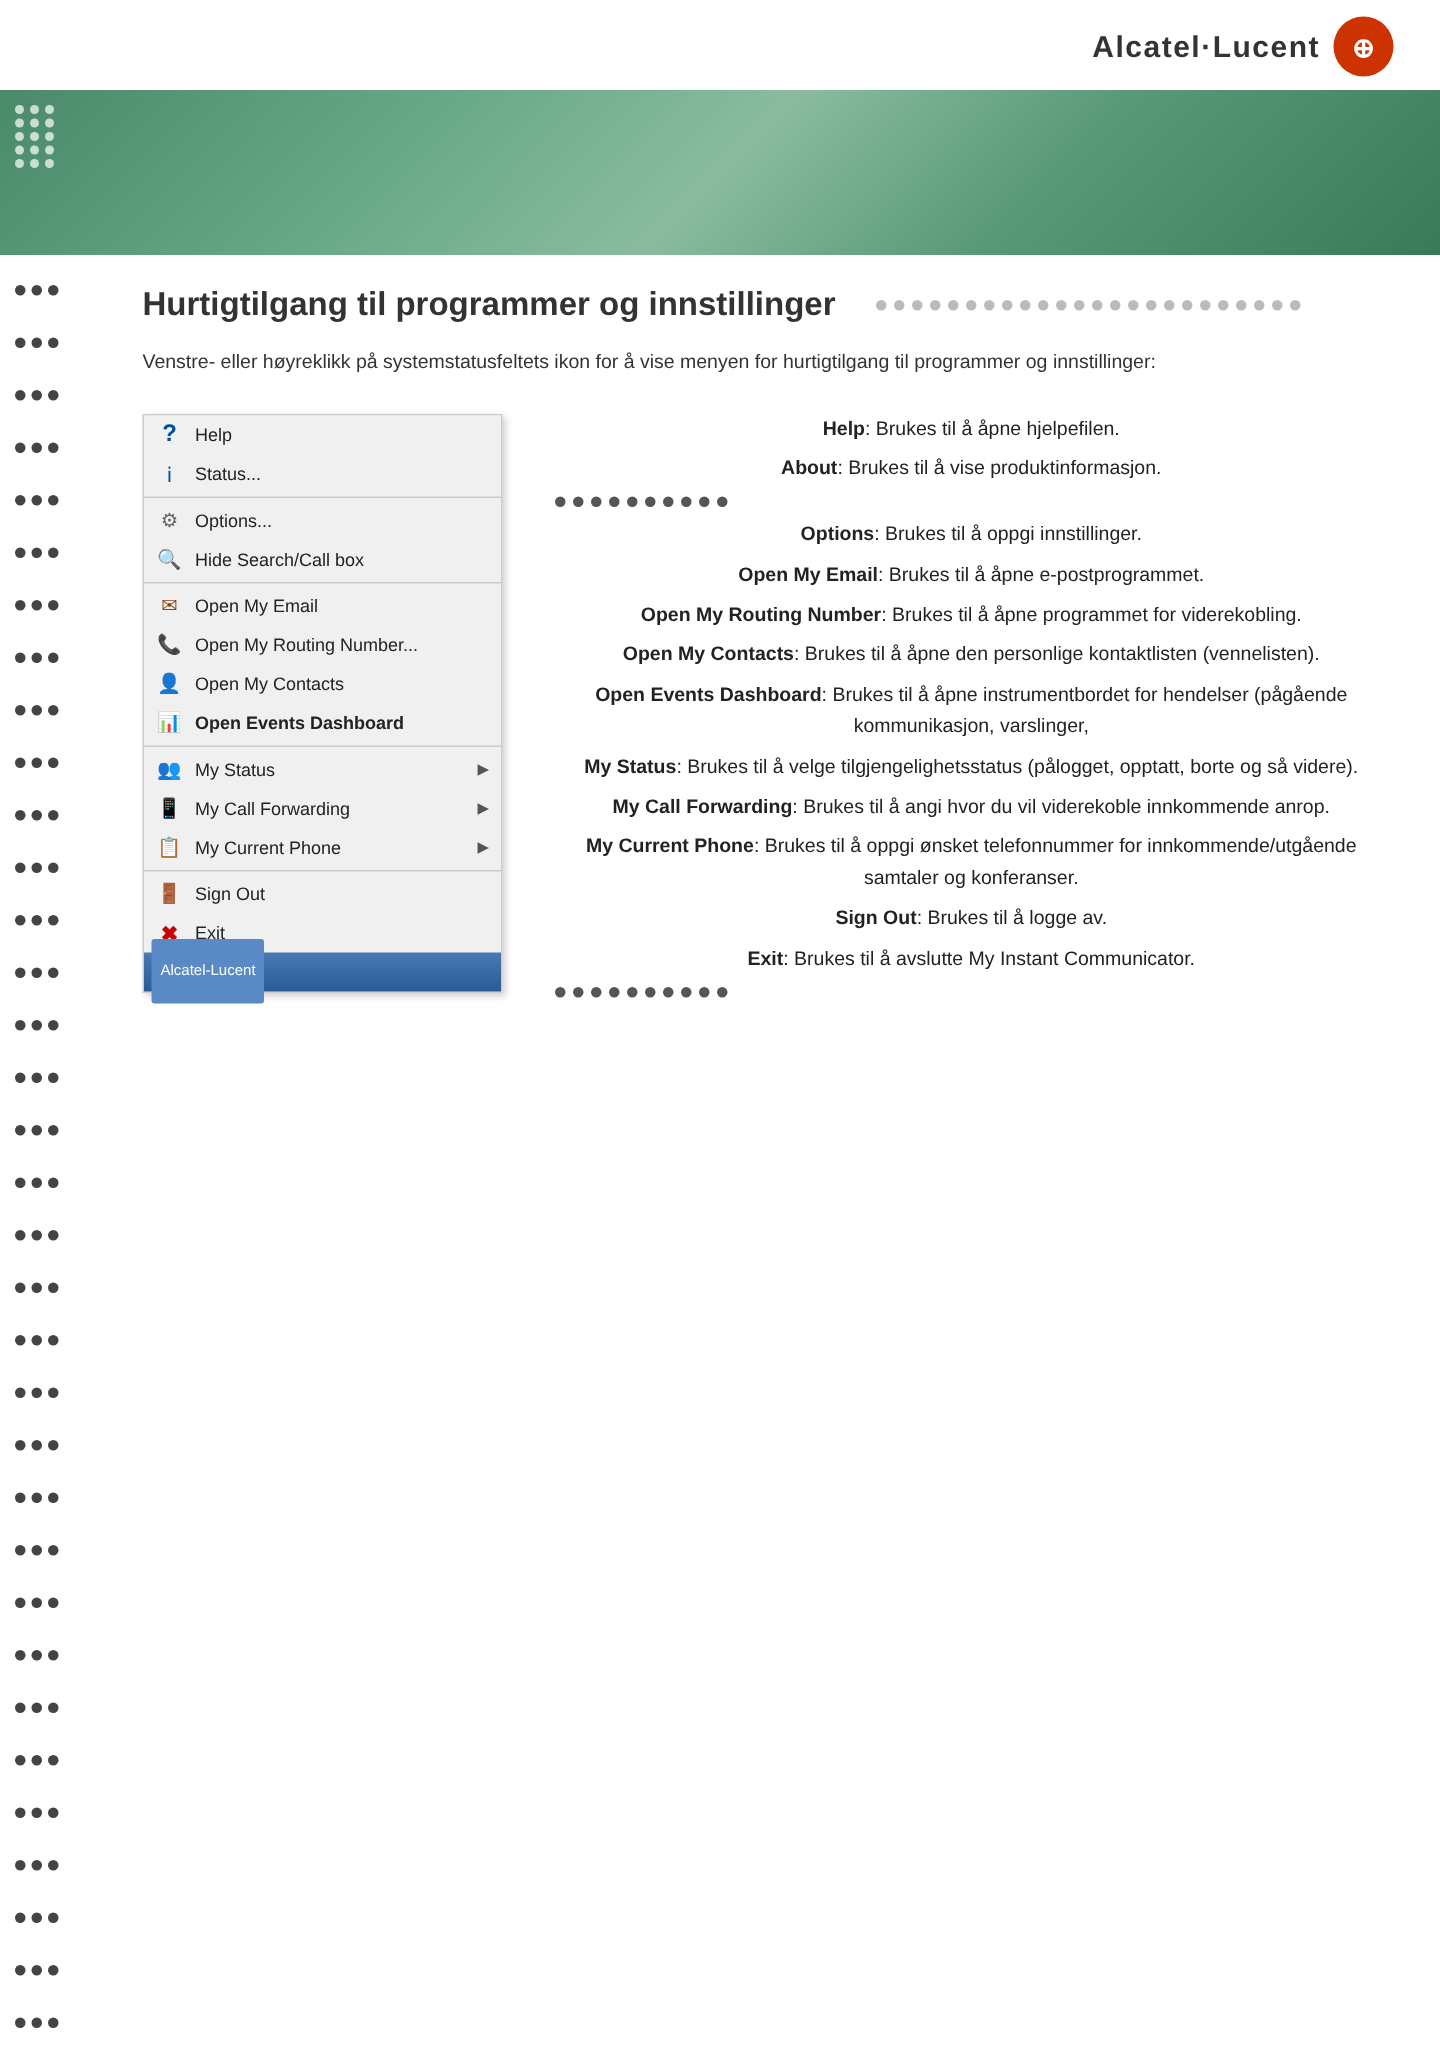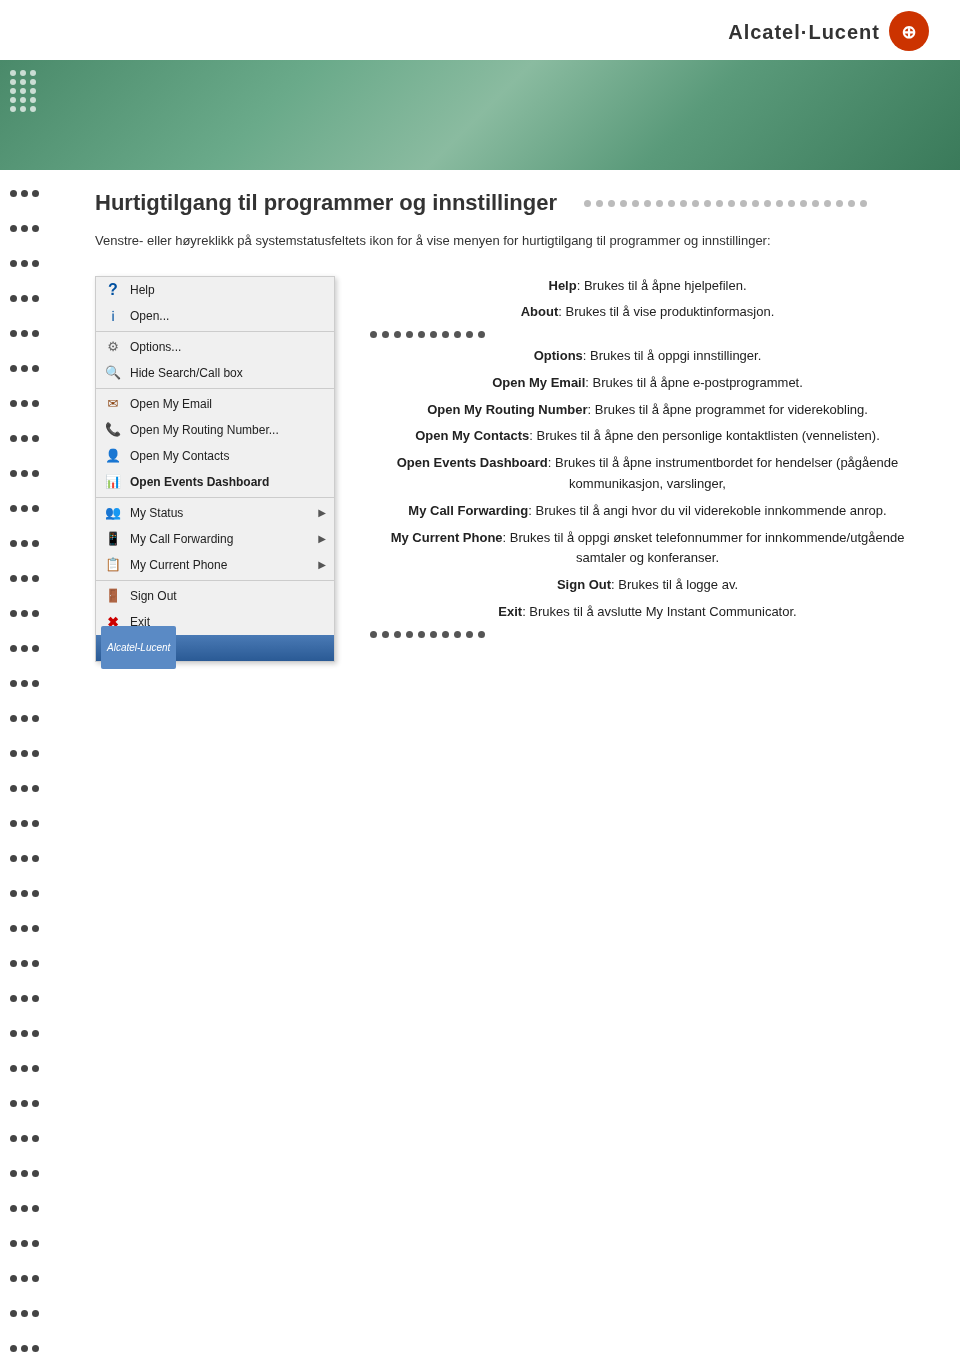--- a/index.html
+++ b/index.html
@@ -177,21 +177,20 @@
       align-items: center;
       padding: 0 5px;
       gap: 5px;
     }
     .taskbar-item {
       background: #5a8ac5;
       color: white;
       font-size: 10px;
       padding: 16px 6px;
       border-radius: 2px;
-      font-style: italic;
     }
 
     
     .desc-column {
       flex: 1;
       font-size: 13px;
       line-height: 1.6;
     }
     .desc-section {
       margin-bottom: 6px;
@@ -508,21 +507,21 @@
 
       <div class="menu-screenshot">
 
         <div class="menu-item">
           <span class="menu-icon" style="color:#0050a0;font-size:16px;font-weight:bold;">?</span>
           <span class="menu-label">Help</span>
         </div>
 
         <div class="menu-item">
           <span class="menu-icon" style="color:#0050a0;font-size:14px;">ℹ</span>
-          <span class="menu-label">Open...</span>
+          <span class="menu-label">Status...</span>
         </div>
         <div class="menu-separator"></div>
 
         <div class="menu-item">
           <span class="menu-icon" style="color:#666;font-size:13px;">⚙</span>
           <span class="menu-label">Options...</span>
         </div>
 
         <div class="menu-item">
           <span class="menu-icon" style="color:#666;font-size:13px;">🔍</span>
@@ -616,20 +615,23 @@
         <div class="desc-section">
           <span class="desc-bold">Open My Routing Number</span><span>: Brukes til å åpne programmet for viderekobling.</span>
         </div>
         <div class="desc-section">
           <span class="desc-bold">Open My Contacts</span><span>: Brukes til å åpne den personlige kontaktlisten (vennelisten).</span>
         </div>
         <div class="desc-section">
           <span class="desc-bold">Open Events Dashboard</span><span>: Brukes til å åpne instrumentbordet for hendelser (pågående kommunikasjon, varslinger,</span>
         </div>
         <div class="desc-section">
+          <span class="desc-bold">My Status</span><span>: Brukes til å velge tilgjengelighetsstatus (pålogget, opptatt, borte og så videre).</span>
+        </div>
+        <div class="desc-section">
           <span class="desc-bold">My Call Forwarding</span><span>: Brukes til å angi hvor du vil viderekoble innkommende anrop.</span>
         </div>
         <div class="desc-section">
           <span class="desc-bold">My Current Phone</span><span>: Brukes til å oppgi ønsket telefonnummer for innkommende/utgående samtaler og konferanser.</span>
         </div>
         <div class="desc-section">
           <span class="desc-bold">Sign Out</span><span>: Brukes til å logge av.</span>
         </div>
         <div class="desc-section">
           <span class="desc-bold">Exit</span><span>: Brukes til å avslutte My Instant Communicator.</span>

